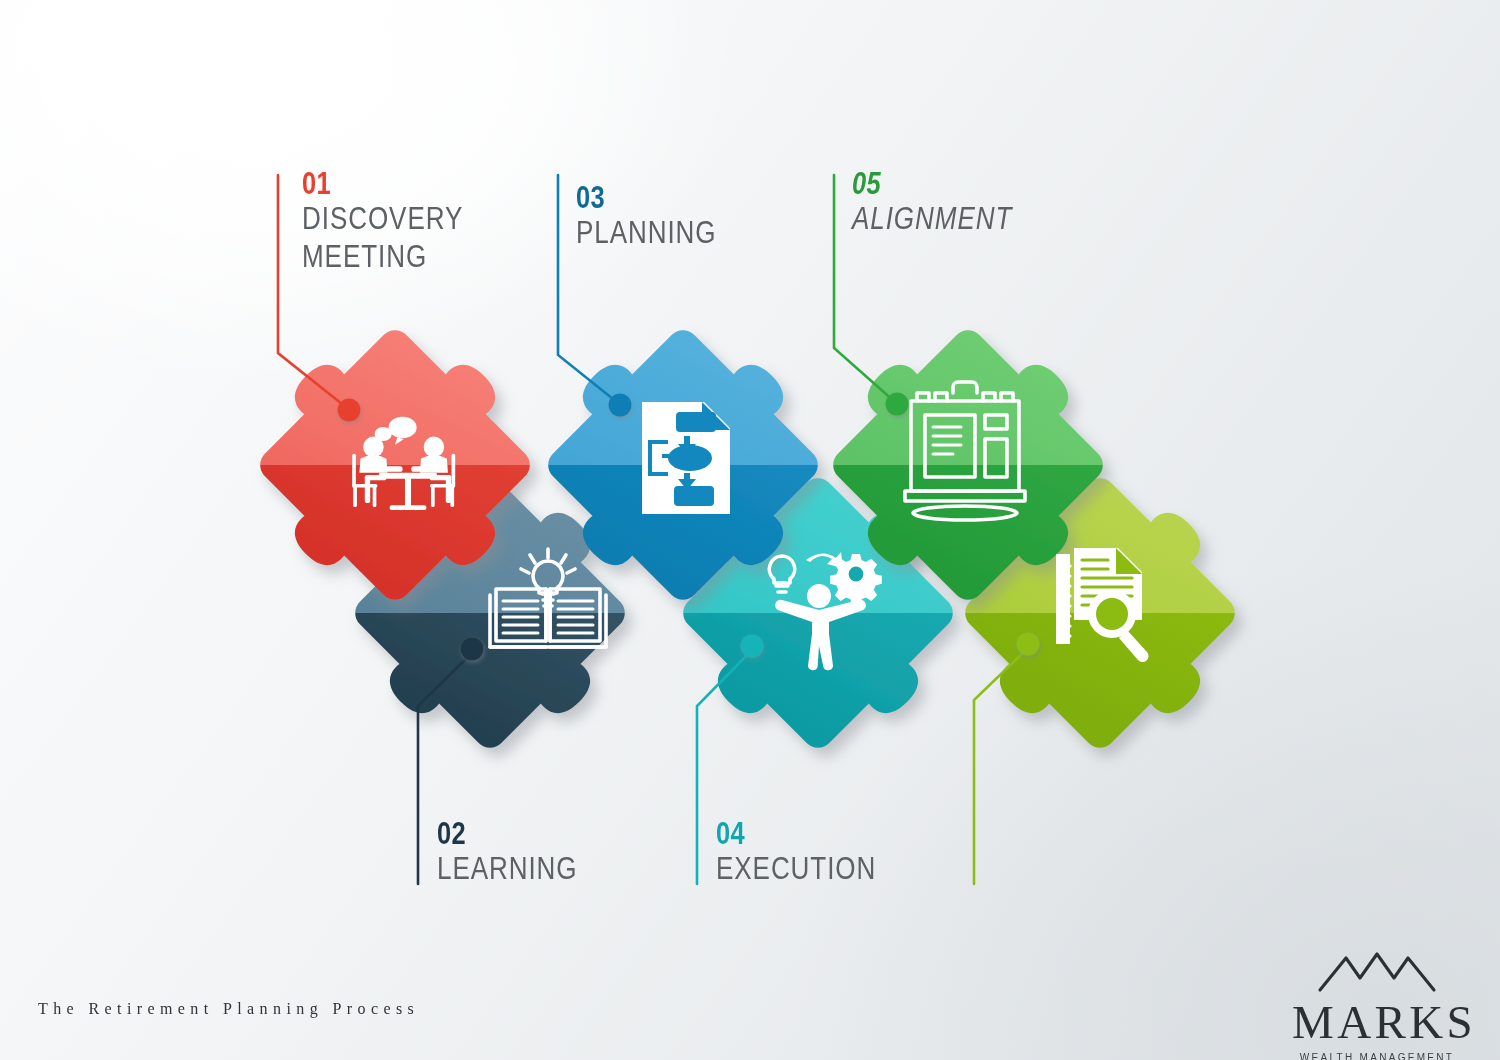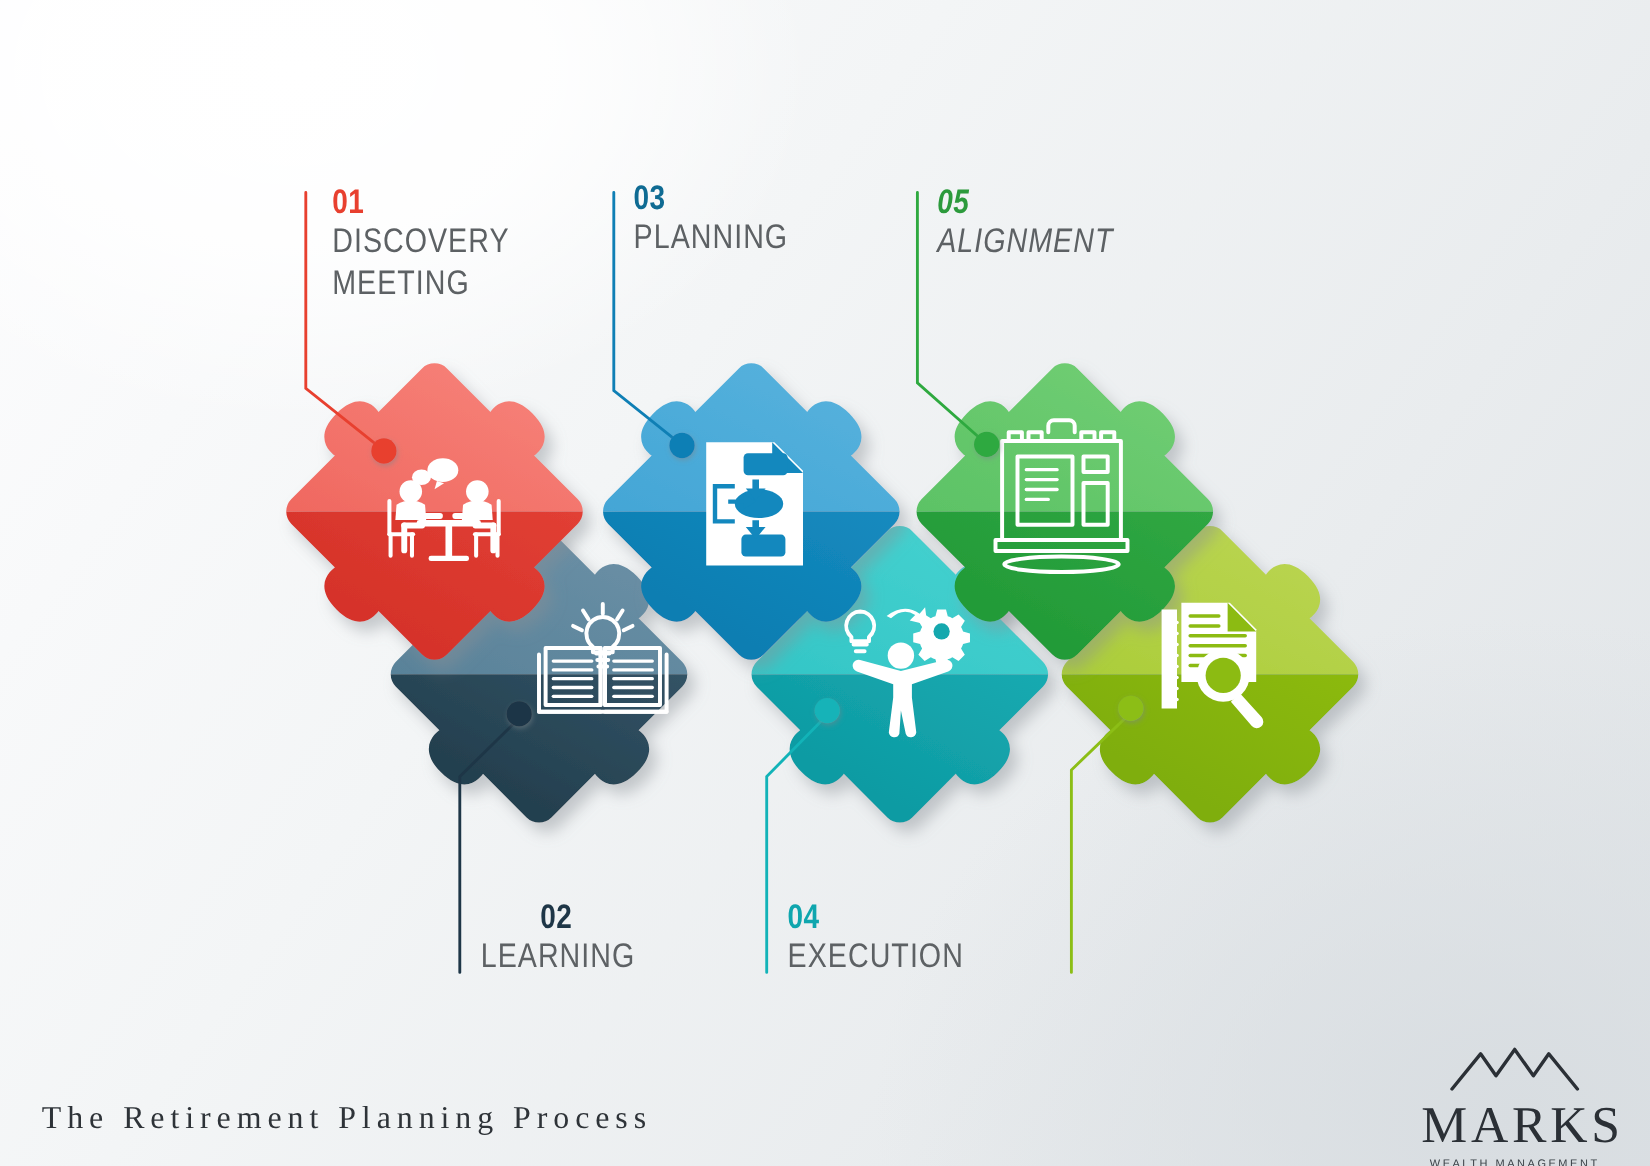--- a/index.html
+++ b/index.html
@@ -31,21 +31,21 @@
   }
 
   
   #board{position:absolute;left:0;top:0;width:1500px;height:1060px;}
   #board svg{display:block;}
 
   
   #footer-title{
     position:absolute;left:38px;top:1000px;
     font-family:"Liberation Serif", serif;
-    font-size:29px;color:#2e3338;letter-spacing:5.4px;
+    font-size:16px;color:#2e3338;letter-spacing:5.4px;
     white-space:nowrap;
   }
   #logo{position:absolute;right:38px;top:948px;width:170px;text-align:center;}
   #logo .mark{display:block;}
   #logo .name{
     font-family:"Liberation Serif", serif;font-size:47px;color:#2b3036;
     letter-spacing:3.4px;line-height:1.05;margin-top:-2px;
   }
   #logo .sub{
     font-family:"Liberation Sans", sans-serif;font-size:10px;color:#3a4046;
@@ -420,31 +420,31 @@
       </g>
     </svg>
   </div>
 
   <div class="lbl" style="left:302px;top:168px;">
     <div class="num" style="color:#E8402F">01</div>
     <div class="ttl">DISCOVERY
 MEETING</div>
   </div>
 
-  <div class="lbl" style="left:576px;top:164px;">
+  <div class="lbl" style="left:576px;top:182px;">
     <div class="num" style="color:#0F6B93">03</div>
     <div class="ttl">PLANNING</div>
   </div>
 
   <div class="lbl" style="left:852px;top:168px;font-style:italic;">
     <div class="num" style="color:#2C9A3C">05</div>
     <div class="ttl">ALIGNMENT</div>
   </div>
 
-  <div class="lbl" style="left:437px;top:818px;text-align:center;">
+  <div class="lbl" style="left:437px;top:818px;">
     <div class="num" style="color:#1E3647">02</div>
     <div class="ttl">LEARNING</div>
   </div>
 
   <div class="lbl" style="left:716px;top:818px;">
     <div class="num" style="color:#0FA6AE">04</div>
     <div class="ttl">EXECUTION</div>
   </div>
 
 

